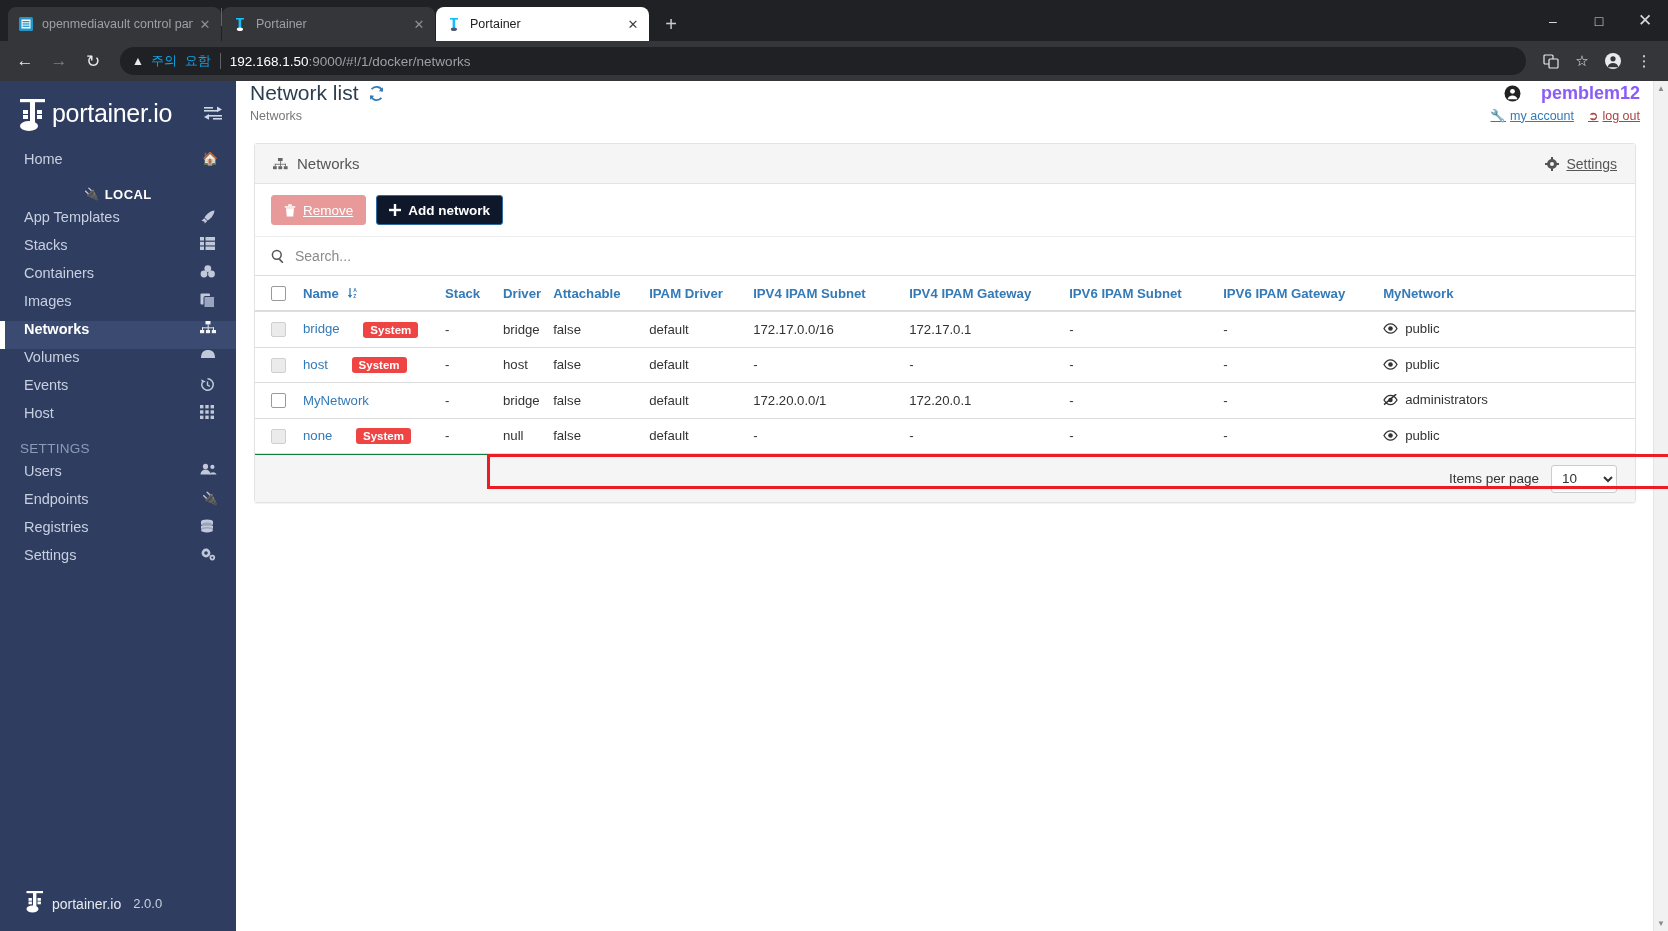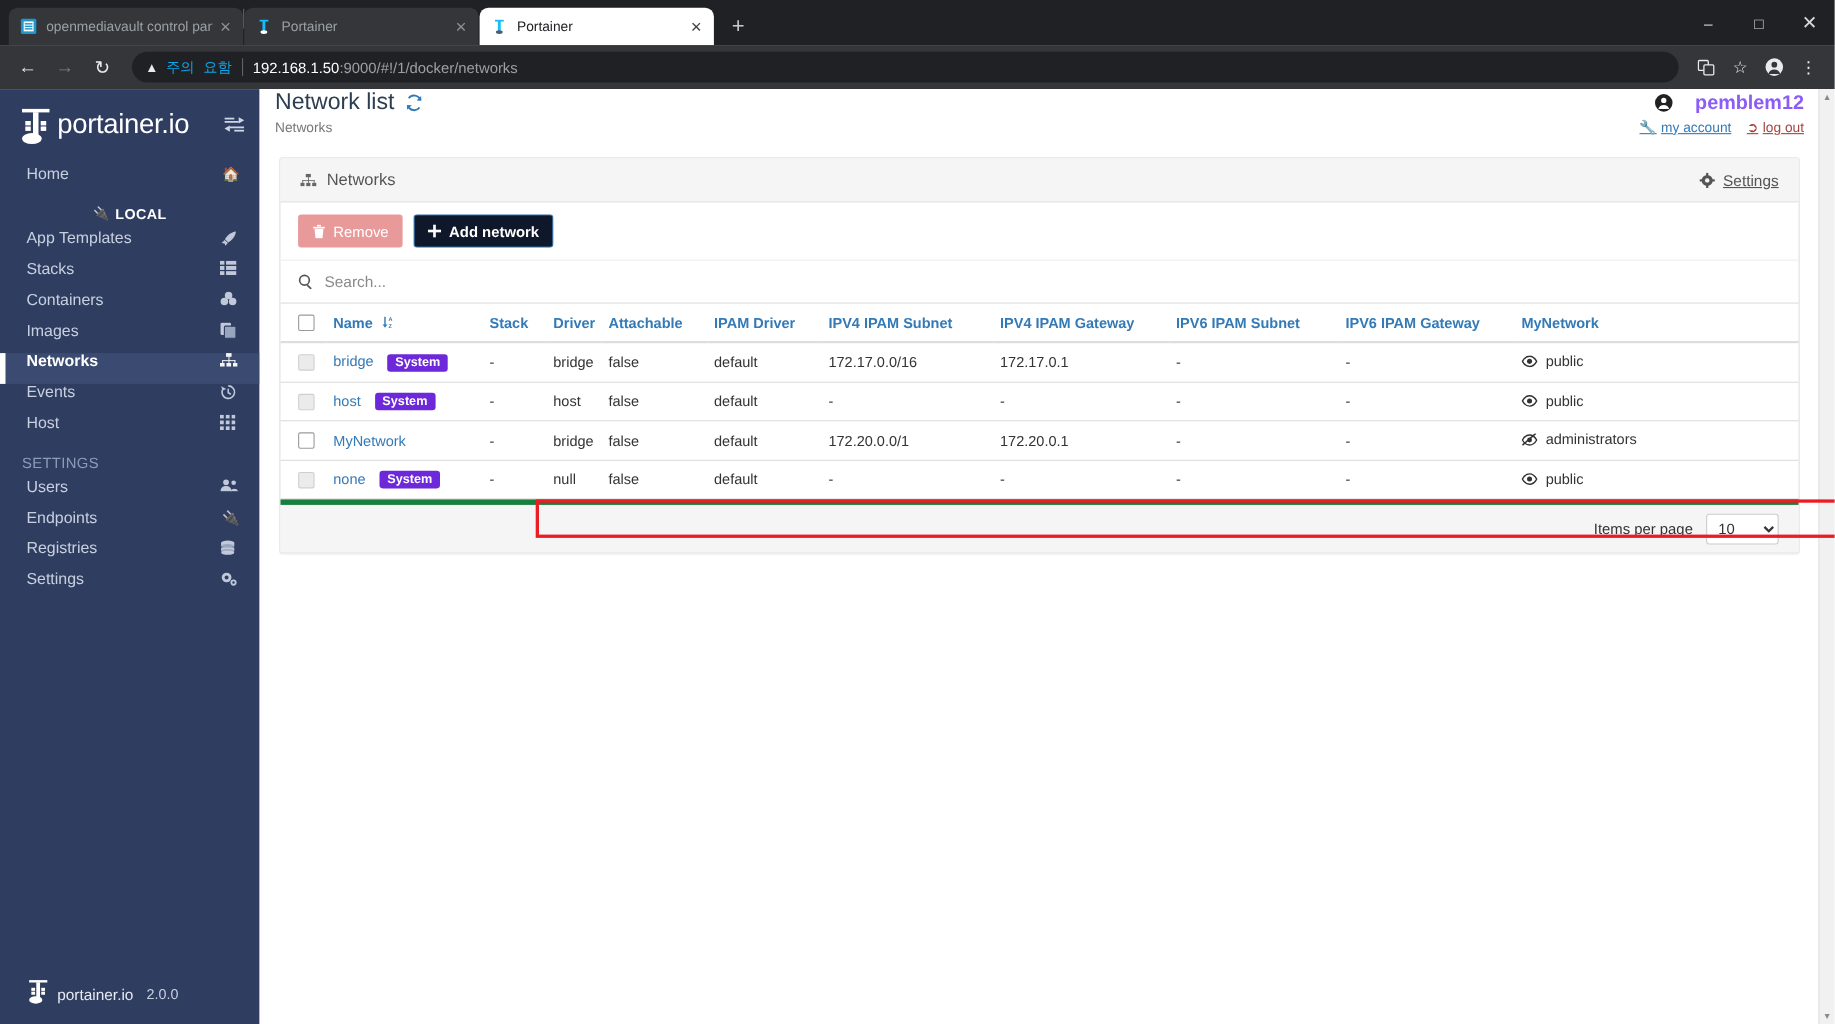--- a/index.html
+++ b/index.html
@@ -161,21 +161,21 @@
     margin-left: auto; color: #555; font-size: 14px;
     display: inline-flex; align-items: center; gap: 7px;
   }
 
   .toolbar { padding: 11px 16px; display: flex; gap: 10px; border-bottom: 1px solid #eee; }
   .btn {
     height: 30px; border-radius: 3px; font-size: 13.5px; color: #fff;
     display: inline-flex; align-items: center; gap: 7px; padding: 0 12px;
     border: 1px solid transparent;
   }
-  .btn-remove { background: #e89a9a; border-color: #e89a9a; }
+  .btn-remove { background: #e89a9a; border-color: #e89a9a; text-decoration: underline; }
   .btn-add { background: #0f172a; border-color: #2e6da4; font-weight: bold; }
 
   .searchbar {
     height: 39px; display: flex; align-items: center; padding: 0 16px;
     border-bottom: 1px solid #ddd; gap: 10px;
   }
   .search-ico { color: #555; font-size: 13.5px; }
   .search-input {
     flex: 1 1 auto; border: none; outline: none; font-size: 14px;
     color: #555; font-family: "Liberation Sans", sans-serif; background: transparent;
@@ -203,39 +203,39 @@
   .col-s6 { width: 154px; }
   .col-g6 { width: 160px; }
 
   .chk {
     width: 15px; height: 15px; border: 1px solid #9a9a9a; border-radius: 2px;
     background: #fff; display: inline-block; vertical-align: middle;
   }
   .chk.disabled { background: #ebebeb; border-color: #cfcfcf; }
   .name-link { color: #337ab7; text-decoration: none; }
   .badge-system {
-    background: #6d28d9; color: #fff; font-size: 11.5px; font-weight: bold;
-    border-radius: 3px; padding: 2px 7px; margin-left: 9px;
+    background: #ef4444; color: #fff; font-size: 11.5px; font-weight: bold;
+    border-radius: 3px; padding: 2px 7px; margin-left: 20px;
     display: inline-block; vertical-align: middle;
   }
   .own { display: inline-flex; align-items: center; gap: 7px; }
   .own-ico { font-size: 13px; color: #333; }
 
   tr.highlight { position: relative; }
   .hl-box {
     position: absolute; border: 3px solid #ec1c24; pointer-events: none;
     left: 251px; width: 1288px; top: 373px; height: 35px; z-index: 5;
   }
 
   .sort-ico {
     display: inline-block; margin-left: 4px; font-size: 11px; position: relative; top: 1px;
   }
 
   .pager {
-    background: #f5f5f5; border-top: 5px solid #15803d; height: 48px;
+    background: #f5f5f5; border-top: 1px solid #15803d; height: 48px;
     display: flex; align-items: center; justify-content: flex-end;
     padding: 0 18px; gap: 12px;
   }
   .pager-label { font-size: 13.5px; color: #333; }
   .pager-select {
     height: 28px; width: 66px; border: 1px solid #ccc; border-radius: 3px;
     background: #fff; font-size: 13.5px; color: #333; padding: 0 6px;
     font-family: "Liberation Sans", sans-serif;
   }
 
@@ -433,20 +433,28 @@
                 <rect x="2" y="6.4" width="0.9" height="2.6" fill="#ffffff"></rect>
                 <rect x="7.7" y="6.4" width="0.9" height="2.6" fill="#ffffff"></rect>
                 <rect x="13.1" y="6.4" width="0.9" height="2.6" fill="#ffffff"></rect>
                 <rect x="0" y="9" width="4.2" height="3.2" fill="#ffffff"></rect>
                 <rect x="5.9" y="9" width="4.2" height="3.2" fill="#ffffff"></rect>
                 <rect x="11.8" y="9" width="4.2" height="3.2" fill="#ffffff"></rect>
               </svg>
           </span>
         </div>
 
+        <div class="nav-item">
+          <span class="ni-label">Volumes</span>
+          <span class="ni-icon">
+            <svg width="16" height="10" viewBox="0 0 16 10">
+                <path d="M1 9 C1 3 4 1 8 1 C12 1 15 3 15 9 z" fill="#c8d0e0"></path>
+              </svg>
+          </span>
+        </div>
 
         <div class="nav-item">
           <span class="ni-label">Events</span>
           <span class="ni-icon">
             <svg width="15" height="15" viewBox="0 0 15 15">
                 <path d="M7.5 1.8a5.7 5.7 0 1 1-5.2 3.4" fill="none" stroke="#c8d0e0" stroke-width="1.5"></path>
                 <path d="M1 2.2 L2.4 5.9 L5.7 4.6 z" fill="#c8d0e0"></path>
                 <path d="M7.5 4.4v3.6l2.4 1.4" fill="none" stroke="#c8d0e0" stroke-width="1.4"></path>
               </svg>
           </span>

